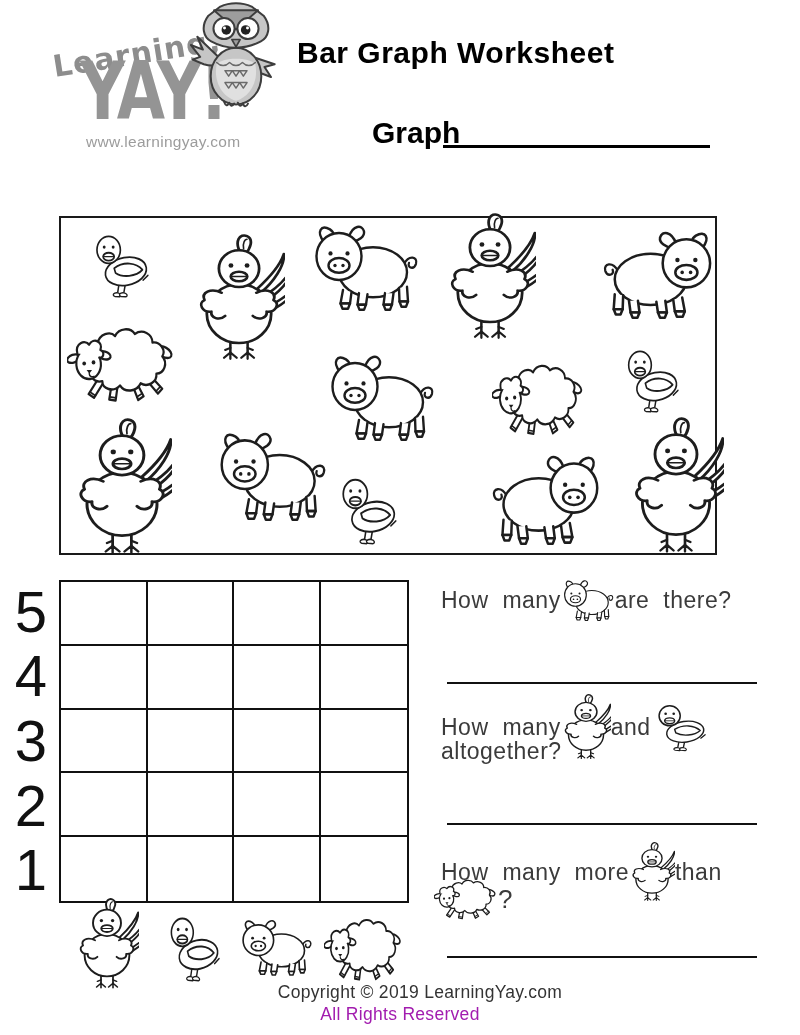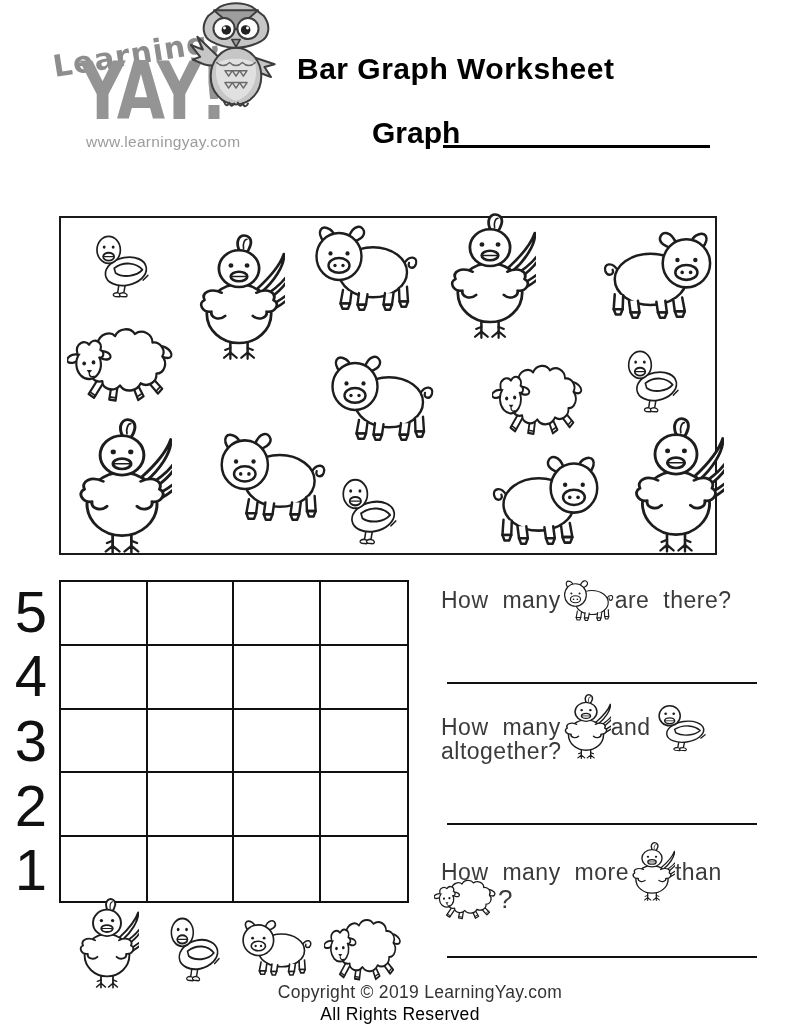--- a/index.html
+++ b/index.html
@@ -7,21 +7,21 @@
         font-family:"Liberation Sans",sans-serif;color:#1d1d1d;}
   
   .logo-learning{position:absolute;left:52px;top:36px;font-family:"DejaVu Sans",sans-serif;
         font-weight:bold;font-size:30px;color:#8d8d8d;transform:rotate(-9deg);letter-spacing:1px;}
   .logo-yay{position:absolute;left:80px;top:52px;font-family:"DejaVu Sans",sans-serif;
         font-weight:bold;font-size:80px;color:#949494;letter-spacing:-3px;
         transform:scaleX(0.78);transform-origin:left top;line-height:1;}
   .logo-url{position:absolute;left:86px;top:133px;font-size:15.5px;color:#9c9c9c;letter-spacing:0.3px;}
   .owl{position:absolute;left:190px;top:2px;width:92px;height:108px;}
   
-  .title{position:absolute;left:297px;top:36px;font-size:30px;font-weight:bold;letter-spacing:0.5px;color:#000;margin-top:16px;}
+  .title{position:absolute;left:297px;top:36px;font-size:30px;font-weight:bold;letter-spacing:0.5px;color:#000;}
   .name-label{position:absolute;left:372px;top:116px;font-size:30px;font-weight:bold;color:#000;}
   .name-line{position:absolute;left:443px;top:145px;width:267px;height:0;border-top:3px solid #000;}
   .instruction{position:absolute;left:59px;top:166px;font-size:21.5px;letter-spacing:0.5px;color:#1b1b1b;}
   
   .animal-box{position:absolute;left:59px;top:216px;width:658px;height:339px;
         border:2.5px solid #1a1a1a;box-sizing:border-box;background:#fff;}
   .animal{position:absolute;}
   
   .graph{position:absolute;left:59px;top:580px;width:350px;height:323px;border:2.5px solid #111;
         box-sizing:border-box;display:grid;grid-template-columns:repeat(4,1fr);grid-template-rows:repeat(5,1fr);background:#fff;}
@@ -29,21 +29,21 @@
   .cell:nth-child(4n){border-right:none;}
   .cell:nth-child(n+17){border-bottom:none;}
   .row-label{position:absolute;left:8px;width:46px;text-align:center;font-size:58px;line-height:64.6px;color:#111;}
   .col-icon{position:absolute;}
   
   .q-row{position:absolute;display:flex;align-items:center;
         font-size:23px;color:#3b3b3b;letter-spacing:0.5px;word-spacing:7px;white-space:nowrap;}
   .answer-line{position:absolute;width:310px;height:0;border-top:2.5px solid #111;}
   
   .footer-1{position:absolute;left:0;top:982px;width:800px;text-align:center;font-size:17.5px;color:#333;letter-spacing:0.3px;padding-left:20px;}
-  .footer-2{position:absolute;left:0;top:1004px;width:800px;text-align:center;font-size:17.5px;color:#000000;letter-spacing:0.3px;}
+  .footer-2{position:absolute;left:0;top:1004px;width:800px;text-align:center;font-size:17.5px;color:#a21caf;letter-spacing:0.3px;}
   svg{display:block;}
 </style>
 </head>
 <body>
 
 <div class="page">
 
   <svg width="0" height="0" style="position:absolute" aria-hidden="true">
     <defs>
       <symbol id="sym-chicken" viewBox="0 0 80 122">

